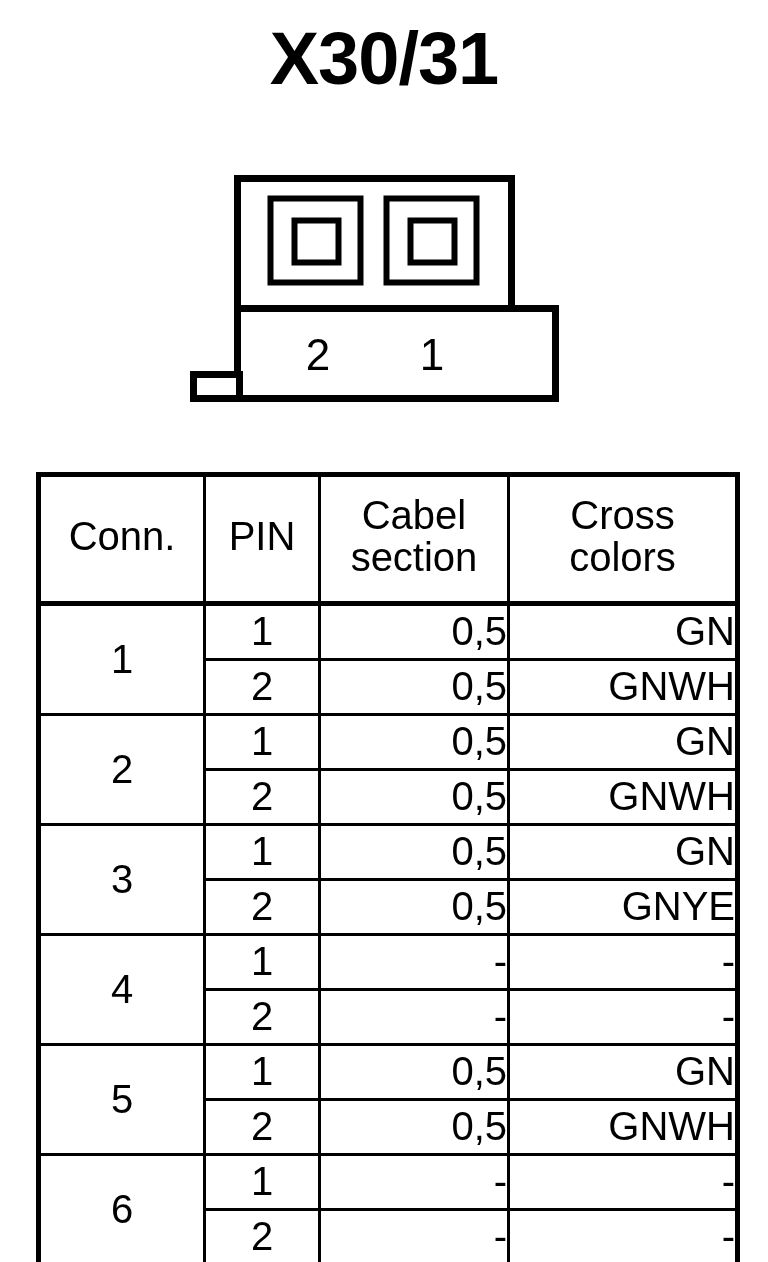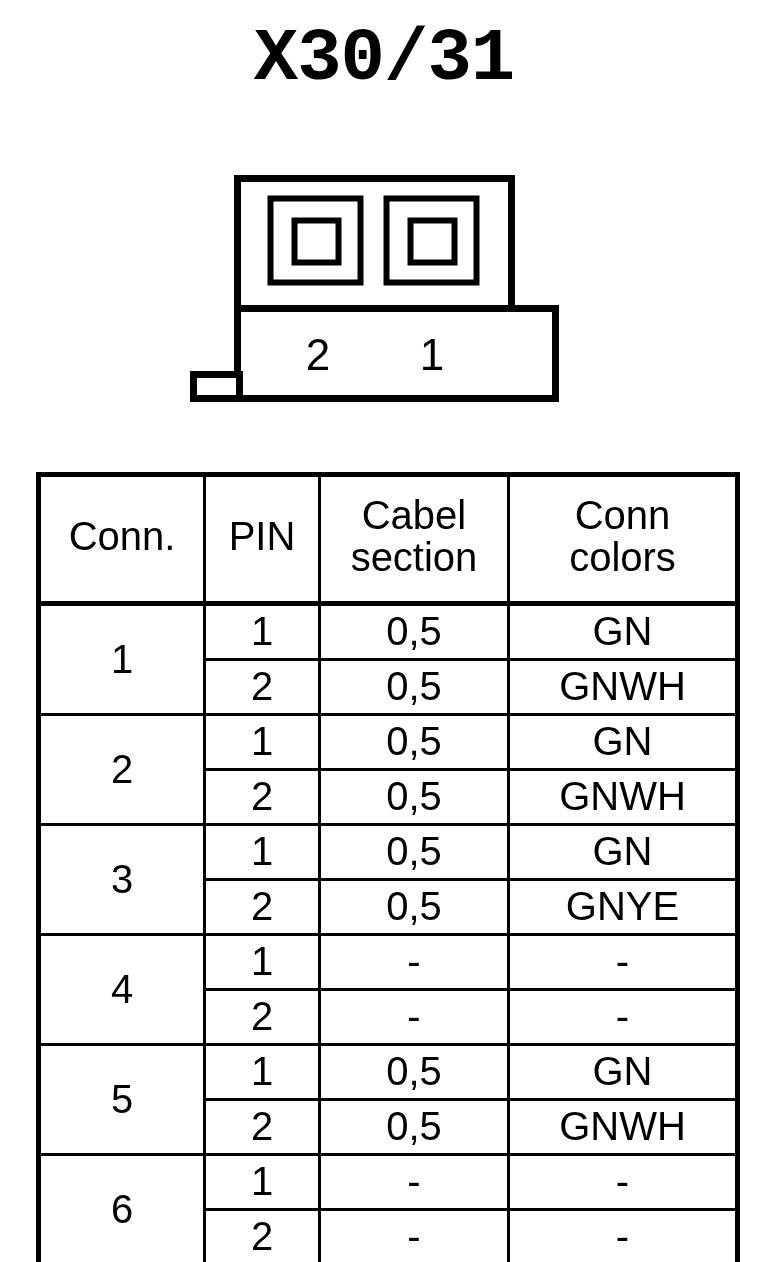--- a/index.html
+++ b/index.html
@@ -23,21 +23,20 @@
     position: absolute;
     left: 0;
     top: 22px;
     width: 768px;
     text-align: center;
     font-size: 74px;
     font-weight: bold;
     letter-spacing: -1px;
     line-height: 1;
     white-space: pre;
-    font-family: Liberation Mono, monospace;
   }
 
   
   #connector-diagram {
     position: absolute;
     left: 0;
     top: 0;
     width: 768px;
     height: 470px;
     pointer-events: none;
@@ -89,21 +88,21 @@
     text-align: center;
     vertical-align: top;
     padding-top: 2px;
     border-bottom-width: 5px;
   }
   .cell-pin {
     text-align: center;
   }
   .cell-cross,
   .cell-colors {
-    text-align: center;
+    text-align: right;
     padding-left: 9px;
   }
   
   tr.group-end > td {
     border-bottom-width: 5px;
   }
 </style>
 </head>
 <body>
 
@@ -144,21 +143,21 @@
         <span class="hdr-line">Conn.</span>
       </th>
       <th>
         <span class="hdr-line">PIN</span>
       </th>
       <th>
         <span class="hdr-line">Cabel</span>
         <span class="hdr-line">section</span>
       </th>
       <th>
-        <span class="hdr-line">Conn</span>
+        <span class="hdr-line">Cross</span>
         <span class="hdr-line">colors</span>
       </th>
     </tr>
   </thead>
   <tbody>
 
     <tr>
       <td class="cell-conn" rowspan="2">1</td>
       <td class="cell-pin">1</td>
       <td class="cell-cross">0,5</td>

